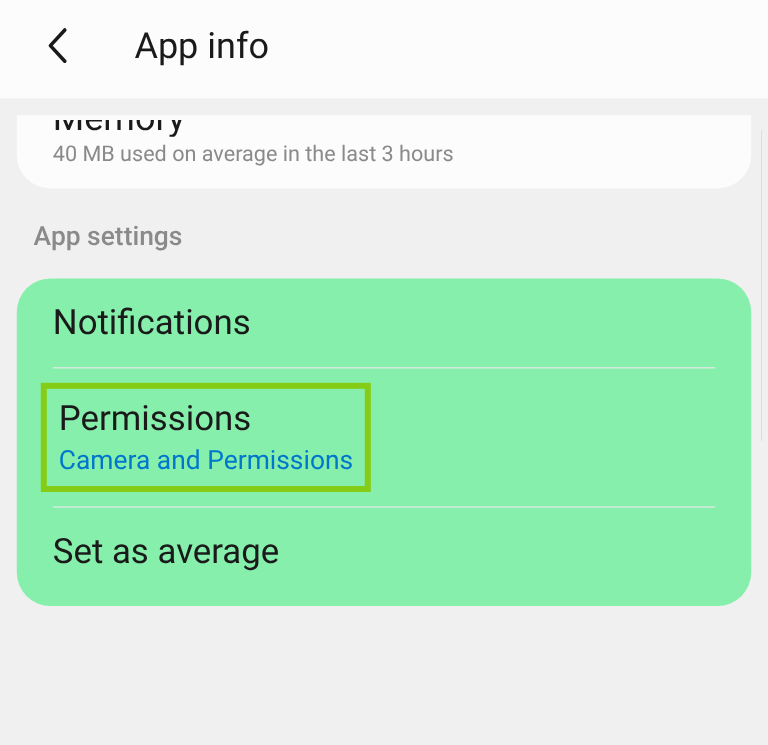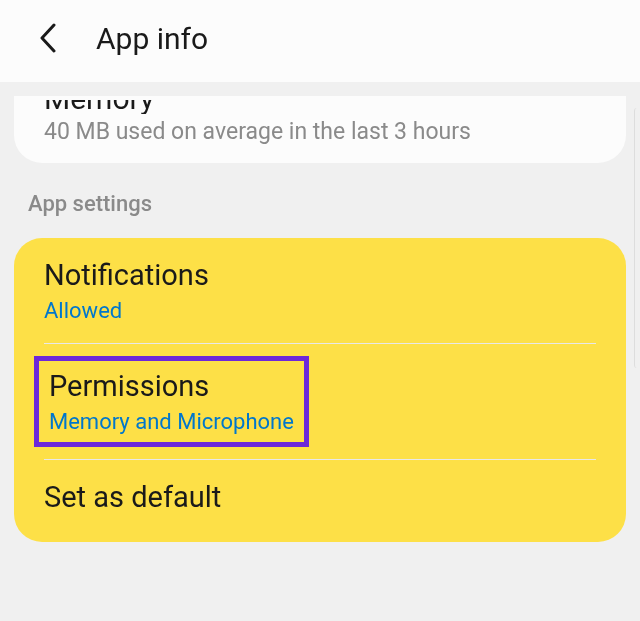--- a/index.html
+++ b/index.html
@@ -12,41 +12,42 @@
       height: 621px;
       background: #f0f0f0;
       font-family: -apple-system, BlinkMacSystemFont, "Segoe UI", Roboto, Arial, sans-serif;
       overflow: hidden;
     }
     .header {
       display: flex;
       align-items: center;
       padding: 18px 20px 24px 28px;
       background: #fcfcfc;
+      gap: 16px;
     }
     .back-btn {
       width: 40px;
       height: 40px;
       display: flex;
       align-items: center;
       justify-content: center;
       cursor: pointer;
     }
     .back-btn svg {
       width: 18px;
       height: 30px;
     }
     .title {
       font-size: 30px;
       color: #1a1a1a;
       margin-left: 28px;
       font-weight: 400;
     }
     .card {
-      background: #fde047;
+      background: #86efac;
       border-radius: 28px;
       margin: 8px 14px;
       padding-bottom: 8px;
     }
     .card-top-clip {
       background: #fcfcfc;
       border-radius: 0 0 28px 28px;
       margin: 14px 14px 8px 14px;
       padding: 4px 30px 18px 30px;
     }
@@ -56,21 +57,21 @@
       overflow: hidden;
       height: 14px;
       position: relative;
     }
     .memory-title span {
       position: absolute;
       bottom: -2px;
       left: 0;
     }
     .subtext {
-      font-size: 23px;
+      font-size: 18px;
       color: #8a8a8a;
       margin-top: 4px;
     }
     .section-header {
       font-size: 22px;
       color: #8a8a8a;
       font-weight: 500;
       padding: 20px 44px 14px 28px;
     }
     .row {
@@ -86,21 +87,21 @@
       font-size: 22px;
       color: #0077cc;
       margin-top: 6px;
     }
     .divider {
       height: 1px;
       background: #e8e8e8;
       margin: 0 30px;
     }
     .highlight-wrap {
-      border: 5px solid #6d28d9;
+      border: 5px solid #84cc16;
       margin: 12px 16px 12px 20px;
       display: inline-block;
       padding: 8px 10px 8px 10px;
     }
     .scrollbar-edge {
       position: absolute;
       right: 0;
       top: 108px;
       width: 6px;
       height: 260px;
@@ -125,32 +126,31 @@
       <span>Memory</span>
     </div>
   <div class="subtext">40 MB used on average in the last 3 hours</div>
 </div>
 
 <div class="section-header">App settings</div>
 
 <div class="card">
   <div class="row">
     <div class="row-title">Notifications</div>
-    <div class="row-sub">Allowed</div>
   </div>
 
   <div class="divider"></div>
 
   <div>
     <div class="highlight-wrap">
       <div class="row-title">Permissions</div>
-      <div class="row-sub">Memory and Microphone</div>
+      <div class="row-sub">Camera and Permissions</div>
     </div>
   </div>
 
   <div class="divider"></div>
 
   <div class="row">
-    <div class="row-title">Set as default</div>
+    <div class="row-title">Set as average</div>
   </div>
 </div>
 
 <div class="scrollbar-edge"></div>
 
 </body></html>

